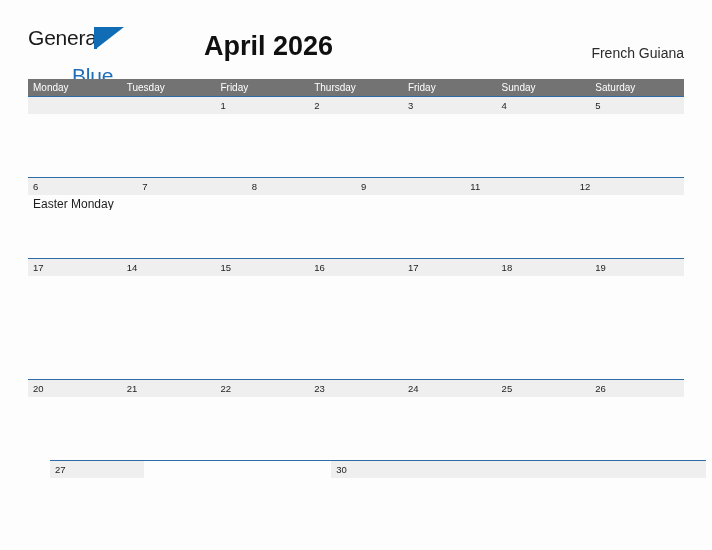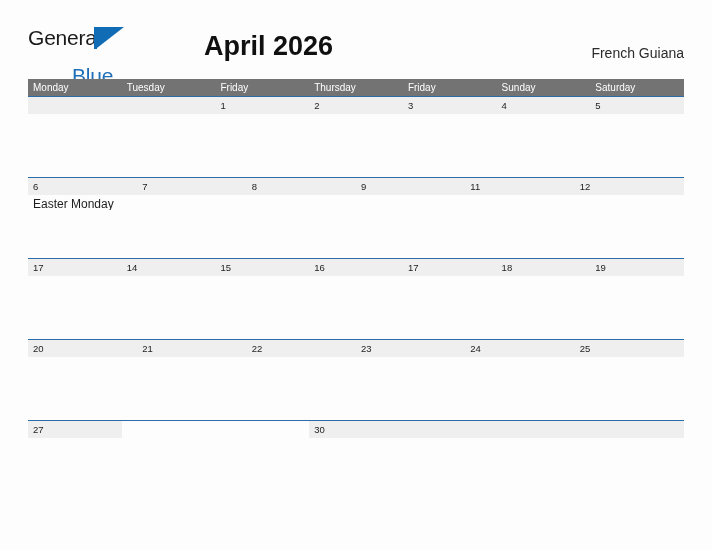--- a/index.html
+++ b/index.html
@@ -134,22 +134,22 @@
     font-family: "Liberation Sans", sans-serif;
   }
 
   .week-row {
     width: 656px;
     position: relative;
   }
   .week-row-1 { height: 81px; }
   .week-row-2 { height: 81px; }
   .week-row-3 { height: 81px; }
-  .week-row-4 { height: 81px; }
-  .week-row-5 { height: 81px; }
+  .week-row-4 { height: 81px; margin-top: 40px; }
+  .week-row-5 { height: 81px; margin-left: 22px; }
 
   .week-top-rule {
     position: absolute;
     left: 0;
     top: 0;
     width: 656px;
     height: 1px;
     background: #2c6ca8;
   }
 
@@ -346,20 +346,24 @@
               <div class="day-events"></div>
             </div>
             <div class="day-cell">
               <div class="day-num">24</div>
               <div class="day-events"></div>
             </div>
             <div class="day-cell">
               <div class="day-num">25</div>
               <div class="day-events"></div>
             </div>
+            <div class="day-cell">
+              <div class="day-num">26</div>
+              <div class="day-events"></div>
+            </div>
           </div>
         </div>
         <div class="week-row week-row-5">
           <div class="week-top-rule"></div>
           <div class="day-cells">
             <div class="day-cell">
               <div class="day-num">27</div>
               <div class="day-events"></div>
             </div>
             <div class="day-cell">

